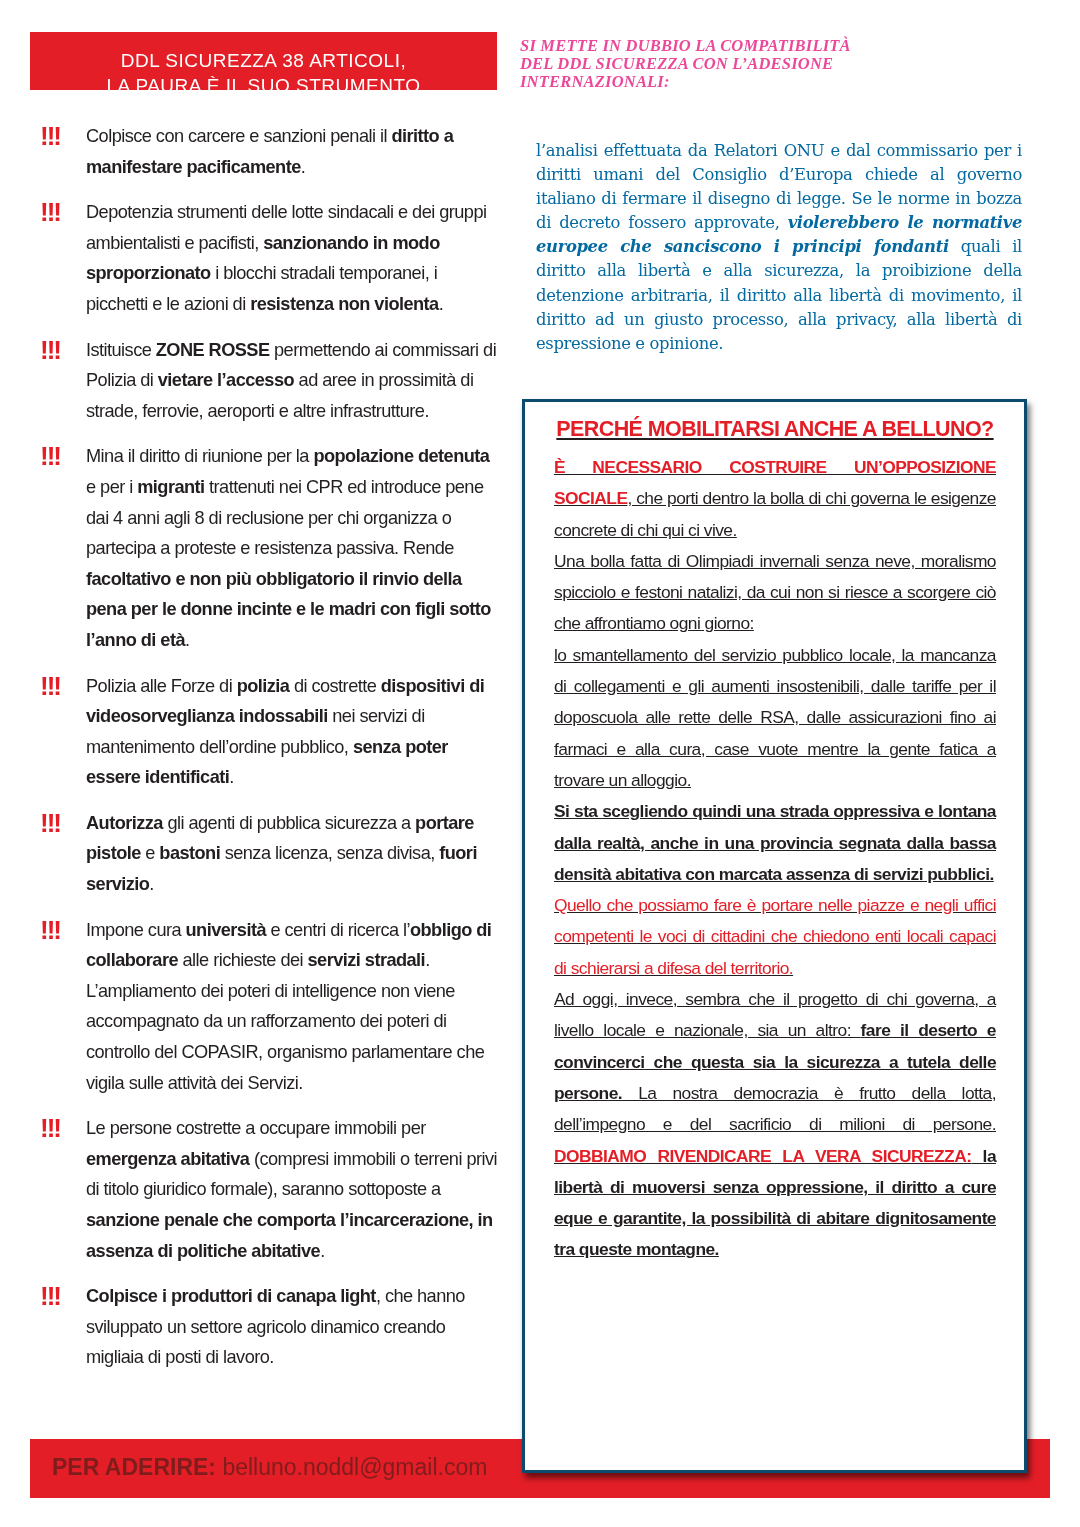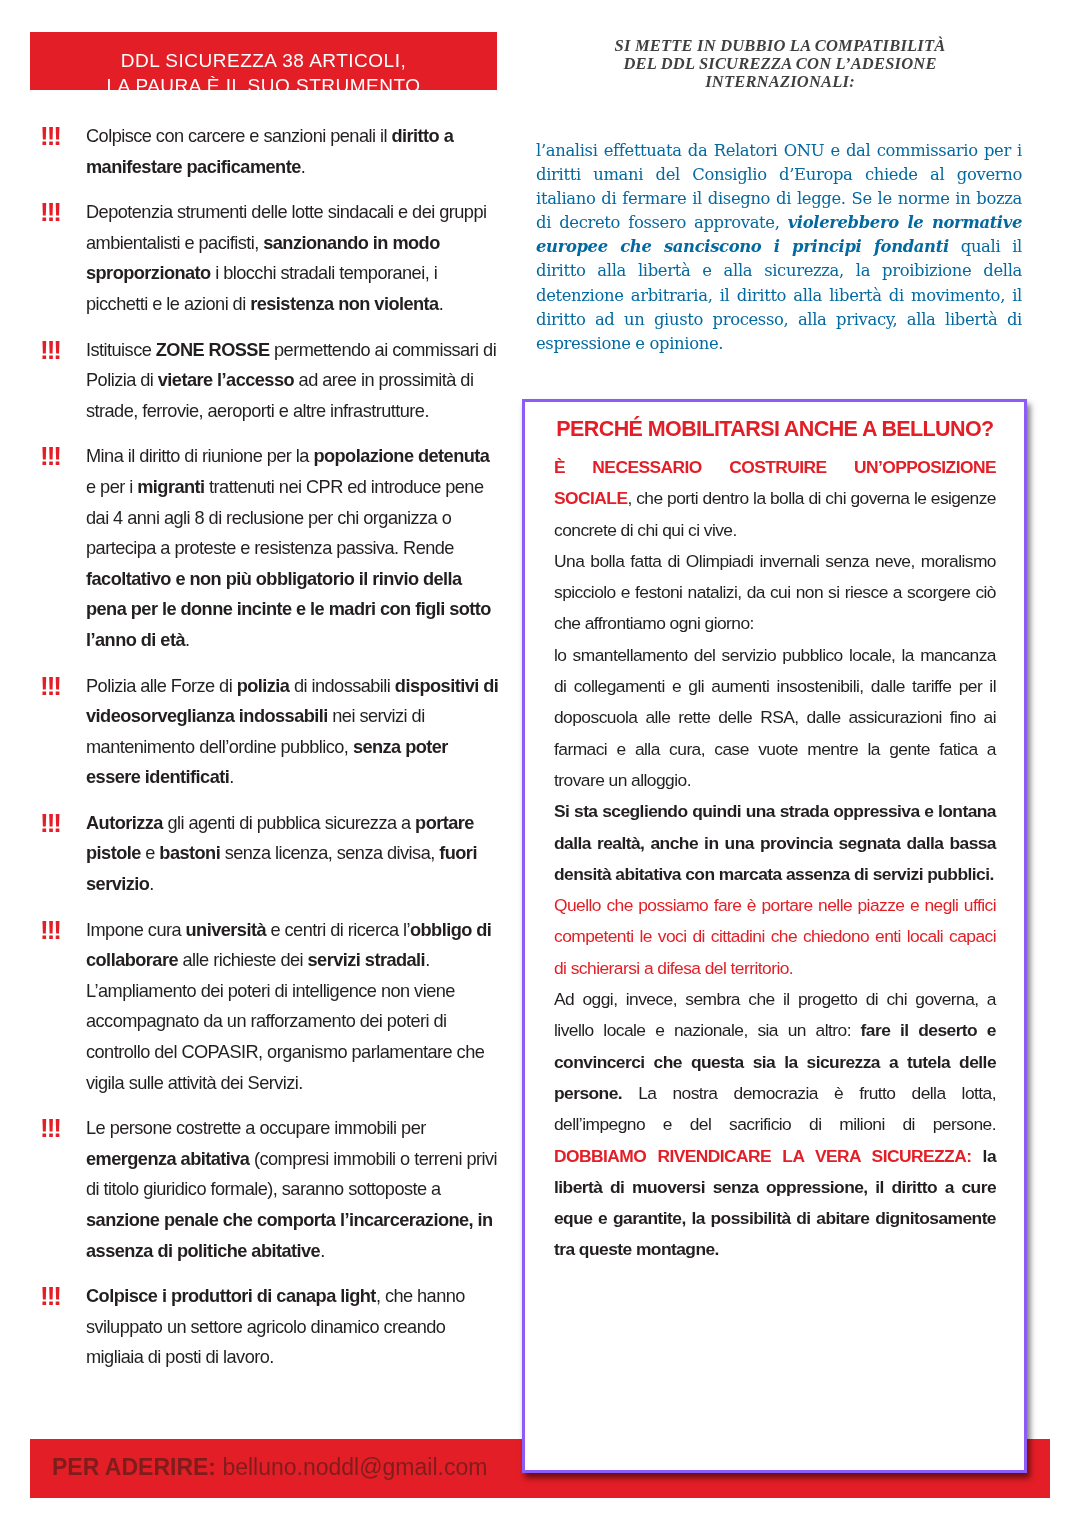--- a/index.html
+++ b/index.html
@@ -14,46 +14,47 @@
   }
   .left-header div { display: block; }
 
   .bullets { position: absolute; left: 40px; top: 121px; width: 460px; }
   .bullet { position: relative; padding-left: 46px; font-family: "Liberation Sans", sans-serif;
     font-size: 18.2px; line-height: 30.6px; color: #231f20; margin-bottom: 15px; transform-origin: left top; letter-spacing: -0.55px; }
   .bullet b { font-weight: bold; }
   .bang { position: absolute; left: 0; top: 0; color: #e41e26; font-weight: bold; font-size: 26px; line-height: 30px; letter-spacing: -2px; }
 
   .right-title {
-    position: absolute; left: 520px; top: 37px; width: 520px; text-align: center;
+    position: absolute; left: 520px; top: 37px; width: 520px; text-align: left;
     font-family: "Liberation Serif", serif; font-style: italic; font-weight: bold;
-    color: #404040; font-size: 16.5px; line-height: 18.2px; letter-spacing: 0.2px;
+    color: #ec4899; font-size: 16.5px; line-height: 18.2px; letter-spacing: 0.2px;
   }
   .right-para {
     position: absolute; left: 536px; top: 139px; width: 486px;
     font-family: "DejaVu Serif", "Liberation Serif", serif; font-size: 16.4px; line-height: 24.1px;
     text-align: justify; color: #0369a1; letter-spacing: -0.35px;
   }
   .right-para b { font-style: italic; font-weight: bold; }
 
   .footer-band {
     position: absolute; left: 30px; top: 1439px; width: 1020px; height: 59px;
     background: #e41e26;
   }
   .footer-text {
     position: absolute; left: 52px; top: 1452px; color: #7f1d1d; font-size: 23px; line-height: 30px;
     font-family: "Liberation Sans", sans-serif;
   }
   .footer-text b { font-weight: bold; }
 
   .box {
     position: absolute; left: 522px; top: 399px; width: 505px; height: 1074px;
-    background: #fff; border: 3px solid #8b5cf6;
+    background: #fff; border: 3px solid #0c4a6e;
     box-shadow: 3px 5px 6px rgba(0,0,0,0.55);
     padding: 12px 28px 8px 29px;
+    text-decoration: underline;
   }
   .box-title { text-align: center; color: #e41e26; font-weight: bold; font-size: 21.5px; line-height: 30px; margin-bottom: 8px; letter-spacing: -0.6px; }
   .box p { font-size: 17.4px; line-height: 31.3px; text-align: justify; color: #231f20; letter-spacing: -0.55px; }
   .box p.bold { font-weight: bold; }
   .box .red { color: #e41e26; }
   .box .gap { margin-top: 7px; }
 </style>
 </head>
 <body>
 
@@ -74,21 +75,21 @@
   <div class="bullet">
     <span class="bang">!!!</span>
     <span>Istituisce </span><b>ZONE ROSSE</b><span> permettendo ai commissari di Polizia di </span><b>vietare l’accesso</b><span> ad aree in prossimità di strade, ferrovie, aeroporti e altre infrastrutture.</span>
   </div>
   <div class="bullet">
     <span class="bang">!!!</span>
     <span>Mina il diritto di riunione per la </span><b>popolazione detenuta</b><span> e per i </span><b>migranti</b><span> trattenuti nei CPR ed introduce pene dai 4 anni agli 8 di reclusione per chi organizza o partecipa a proteste e resistenza passiva. Rende </span><b>facoltativo e non più obbligatorio il rinvio della pena per le donne incinte e le madri con figli sotto l’anno di età</b><span>.</span>
   </div>
   <div class="bullet">
     <span class="bang">!!!</span>
-    <span>Polizia alle Forze di </span><b>polizia</b><span> di indossabili </span><b>dispositivi di videosorveglianza indossabili</b><span> nei servizi di mantenimento dell’ordine pubblico, </span><b>senza poter essere identificati</b><span>.</span>
+    <span>Polizia alle Forze di </span><b>polizia</b><span> di costrette </span><b>dispositivi di videosorveglianza indossabili</b><span> nei servizi di mantenimento dell’ordine pubblico, </span><b>senza poter essere identificati</b><span>.</span>
   </div>
   <div class="bullet">
     <span class="bang">!!!</span>
     <b>Autorizza</b><span> gli agenti di pubblica sicurezza a </span><b>portare pistole</b><span> e </span><b>bastoni</b><span> senza licenza, senza divisa, </span><b>fuori servizio</b><span>.</span>
   </div>
   <div class="bullet">
     <span class="bang">!!!</span>
     <span>Impone cura </span><b>università</b><span> e centri di ricerca l’</span><b>obbligo di collaborare</b><span> alle richieste dei </span><b>servizi stradali</b><span>. L’ampliamento dei poteri di intelligence non viene accompagnato da un rafforzamento dei poteri di controllo del COPASIR, organismo parlamentare che vigila sulle attività dei Servizi.</span>
   </div>
   <div class="bullet">

